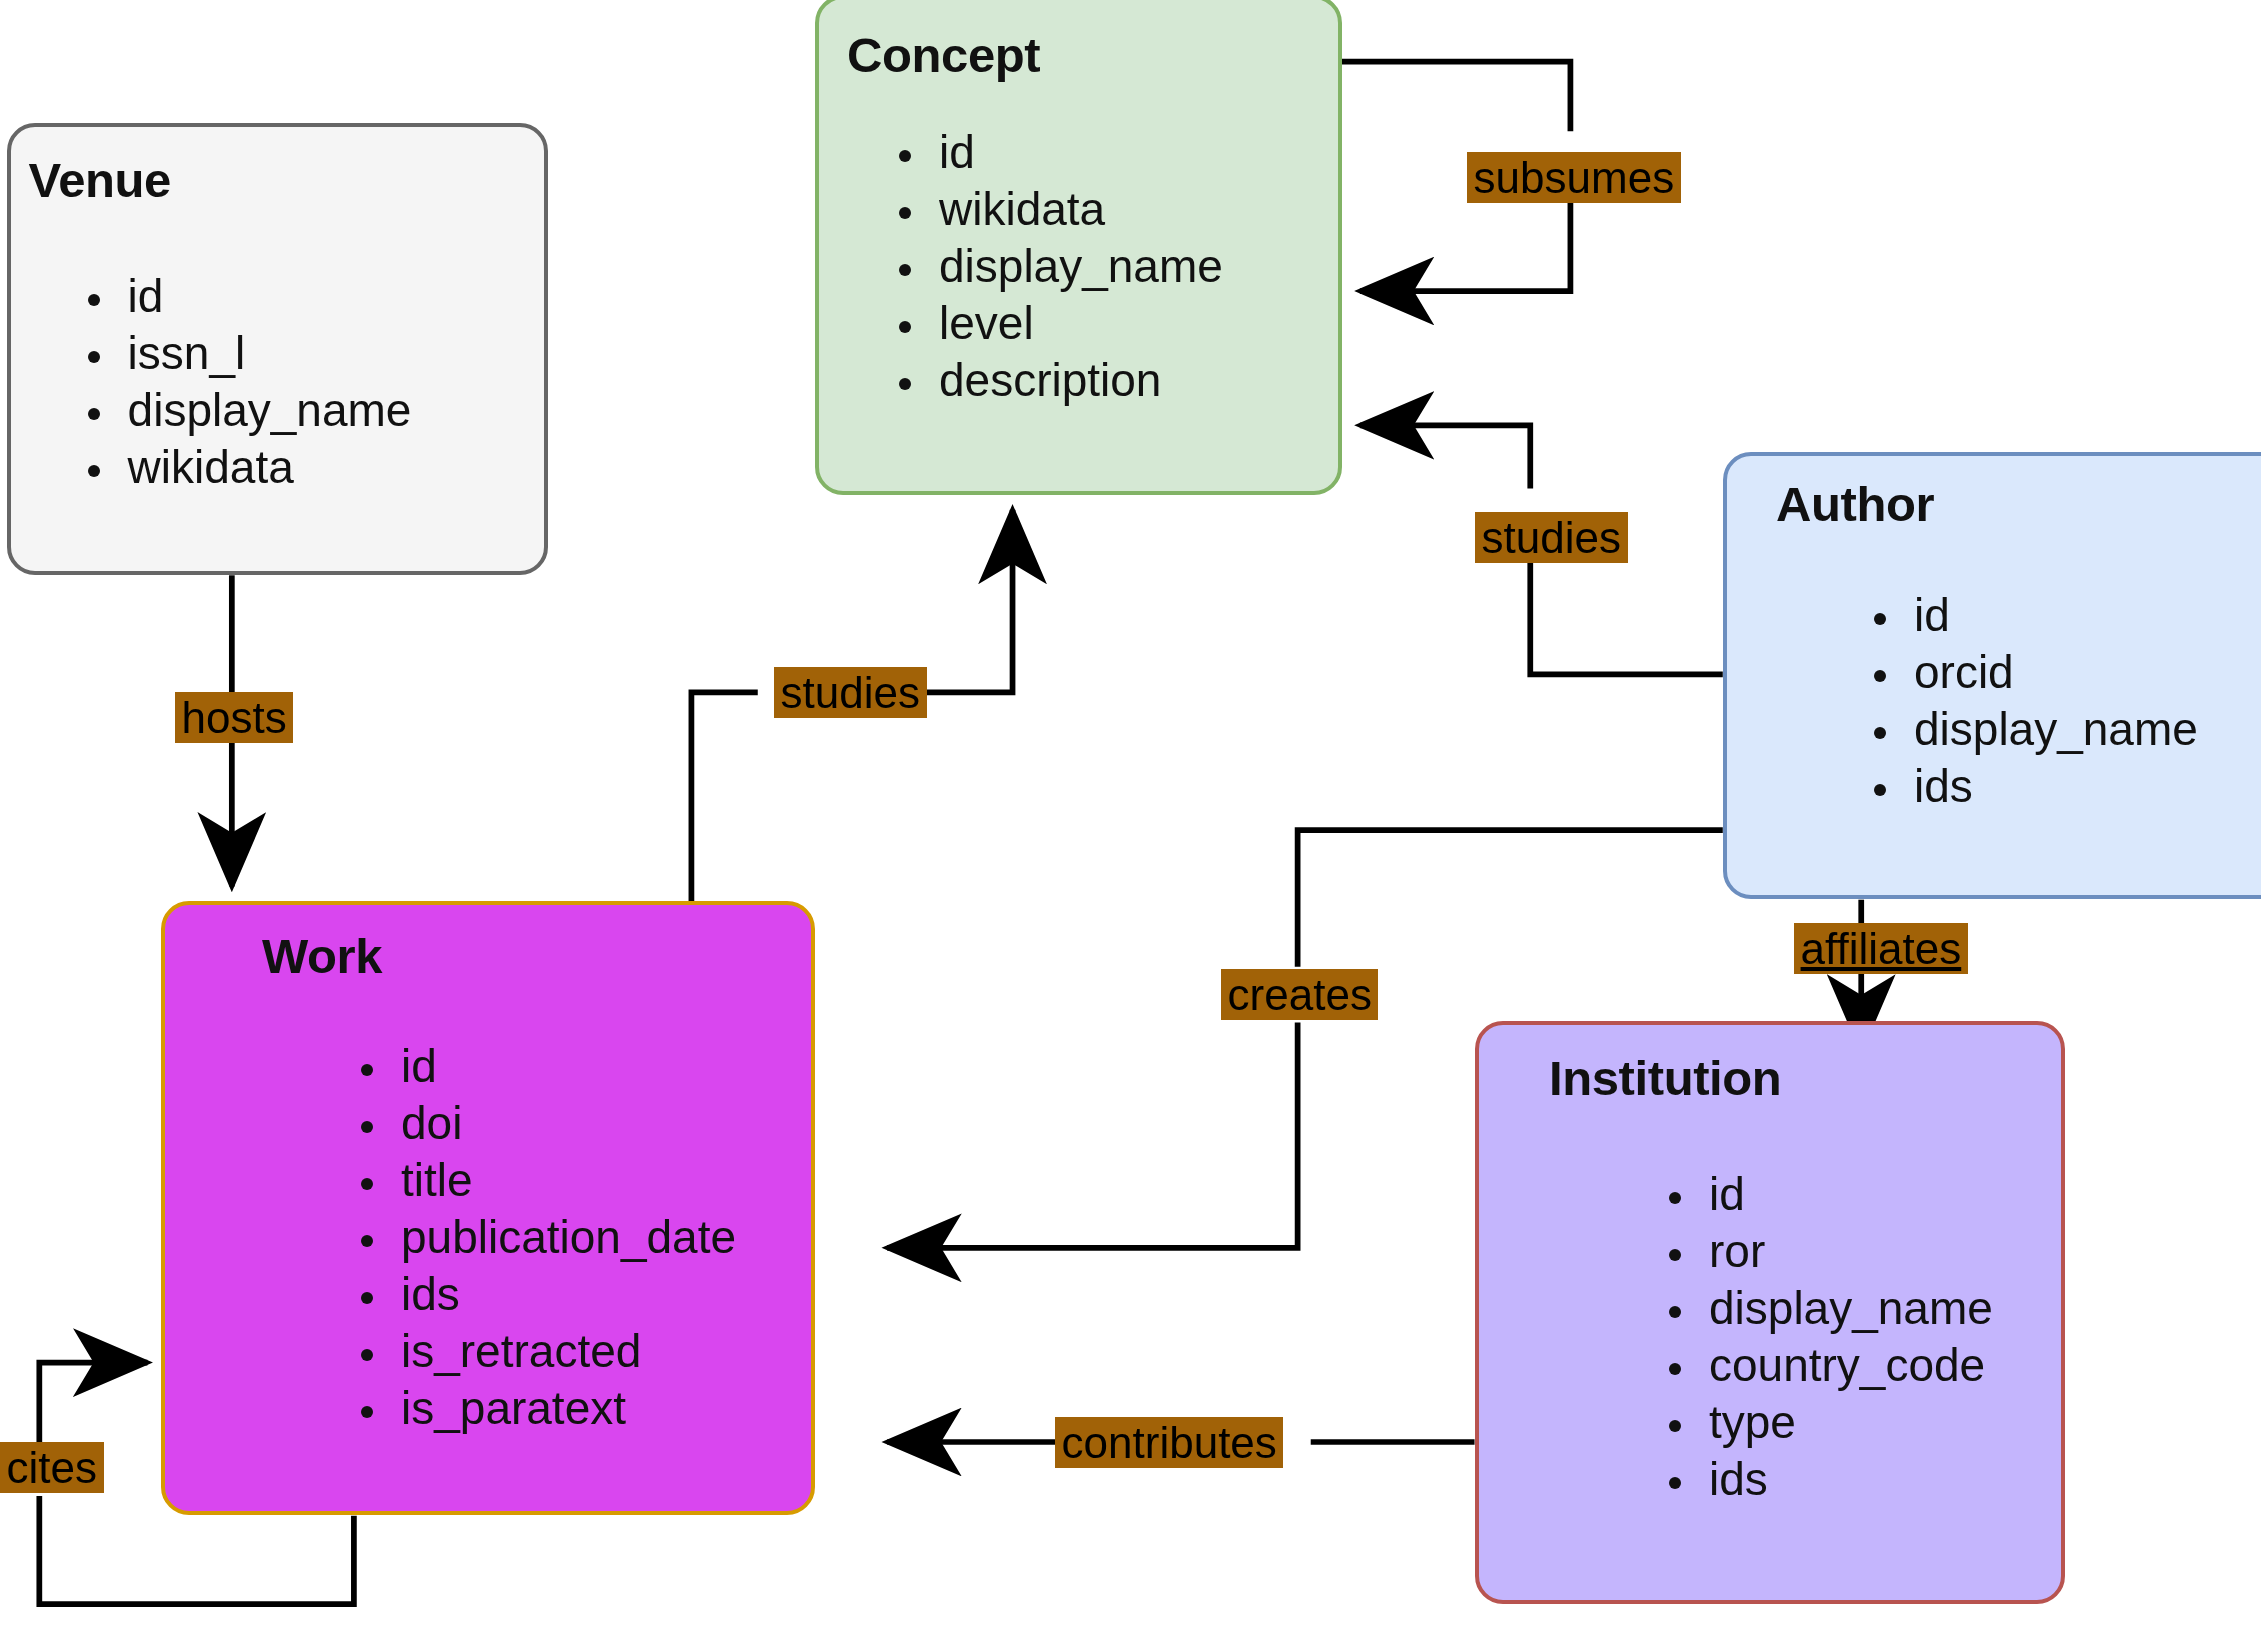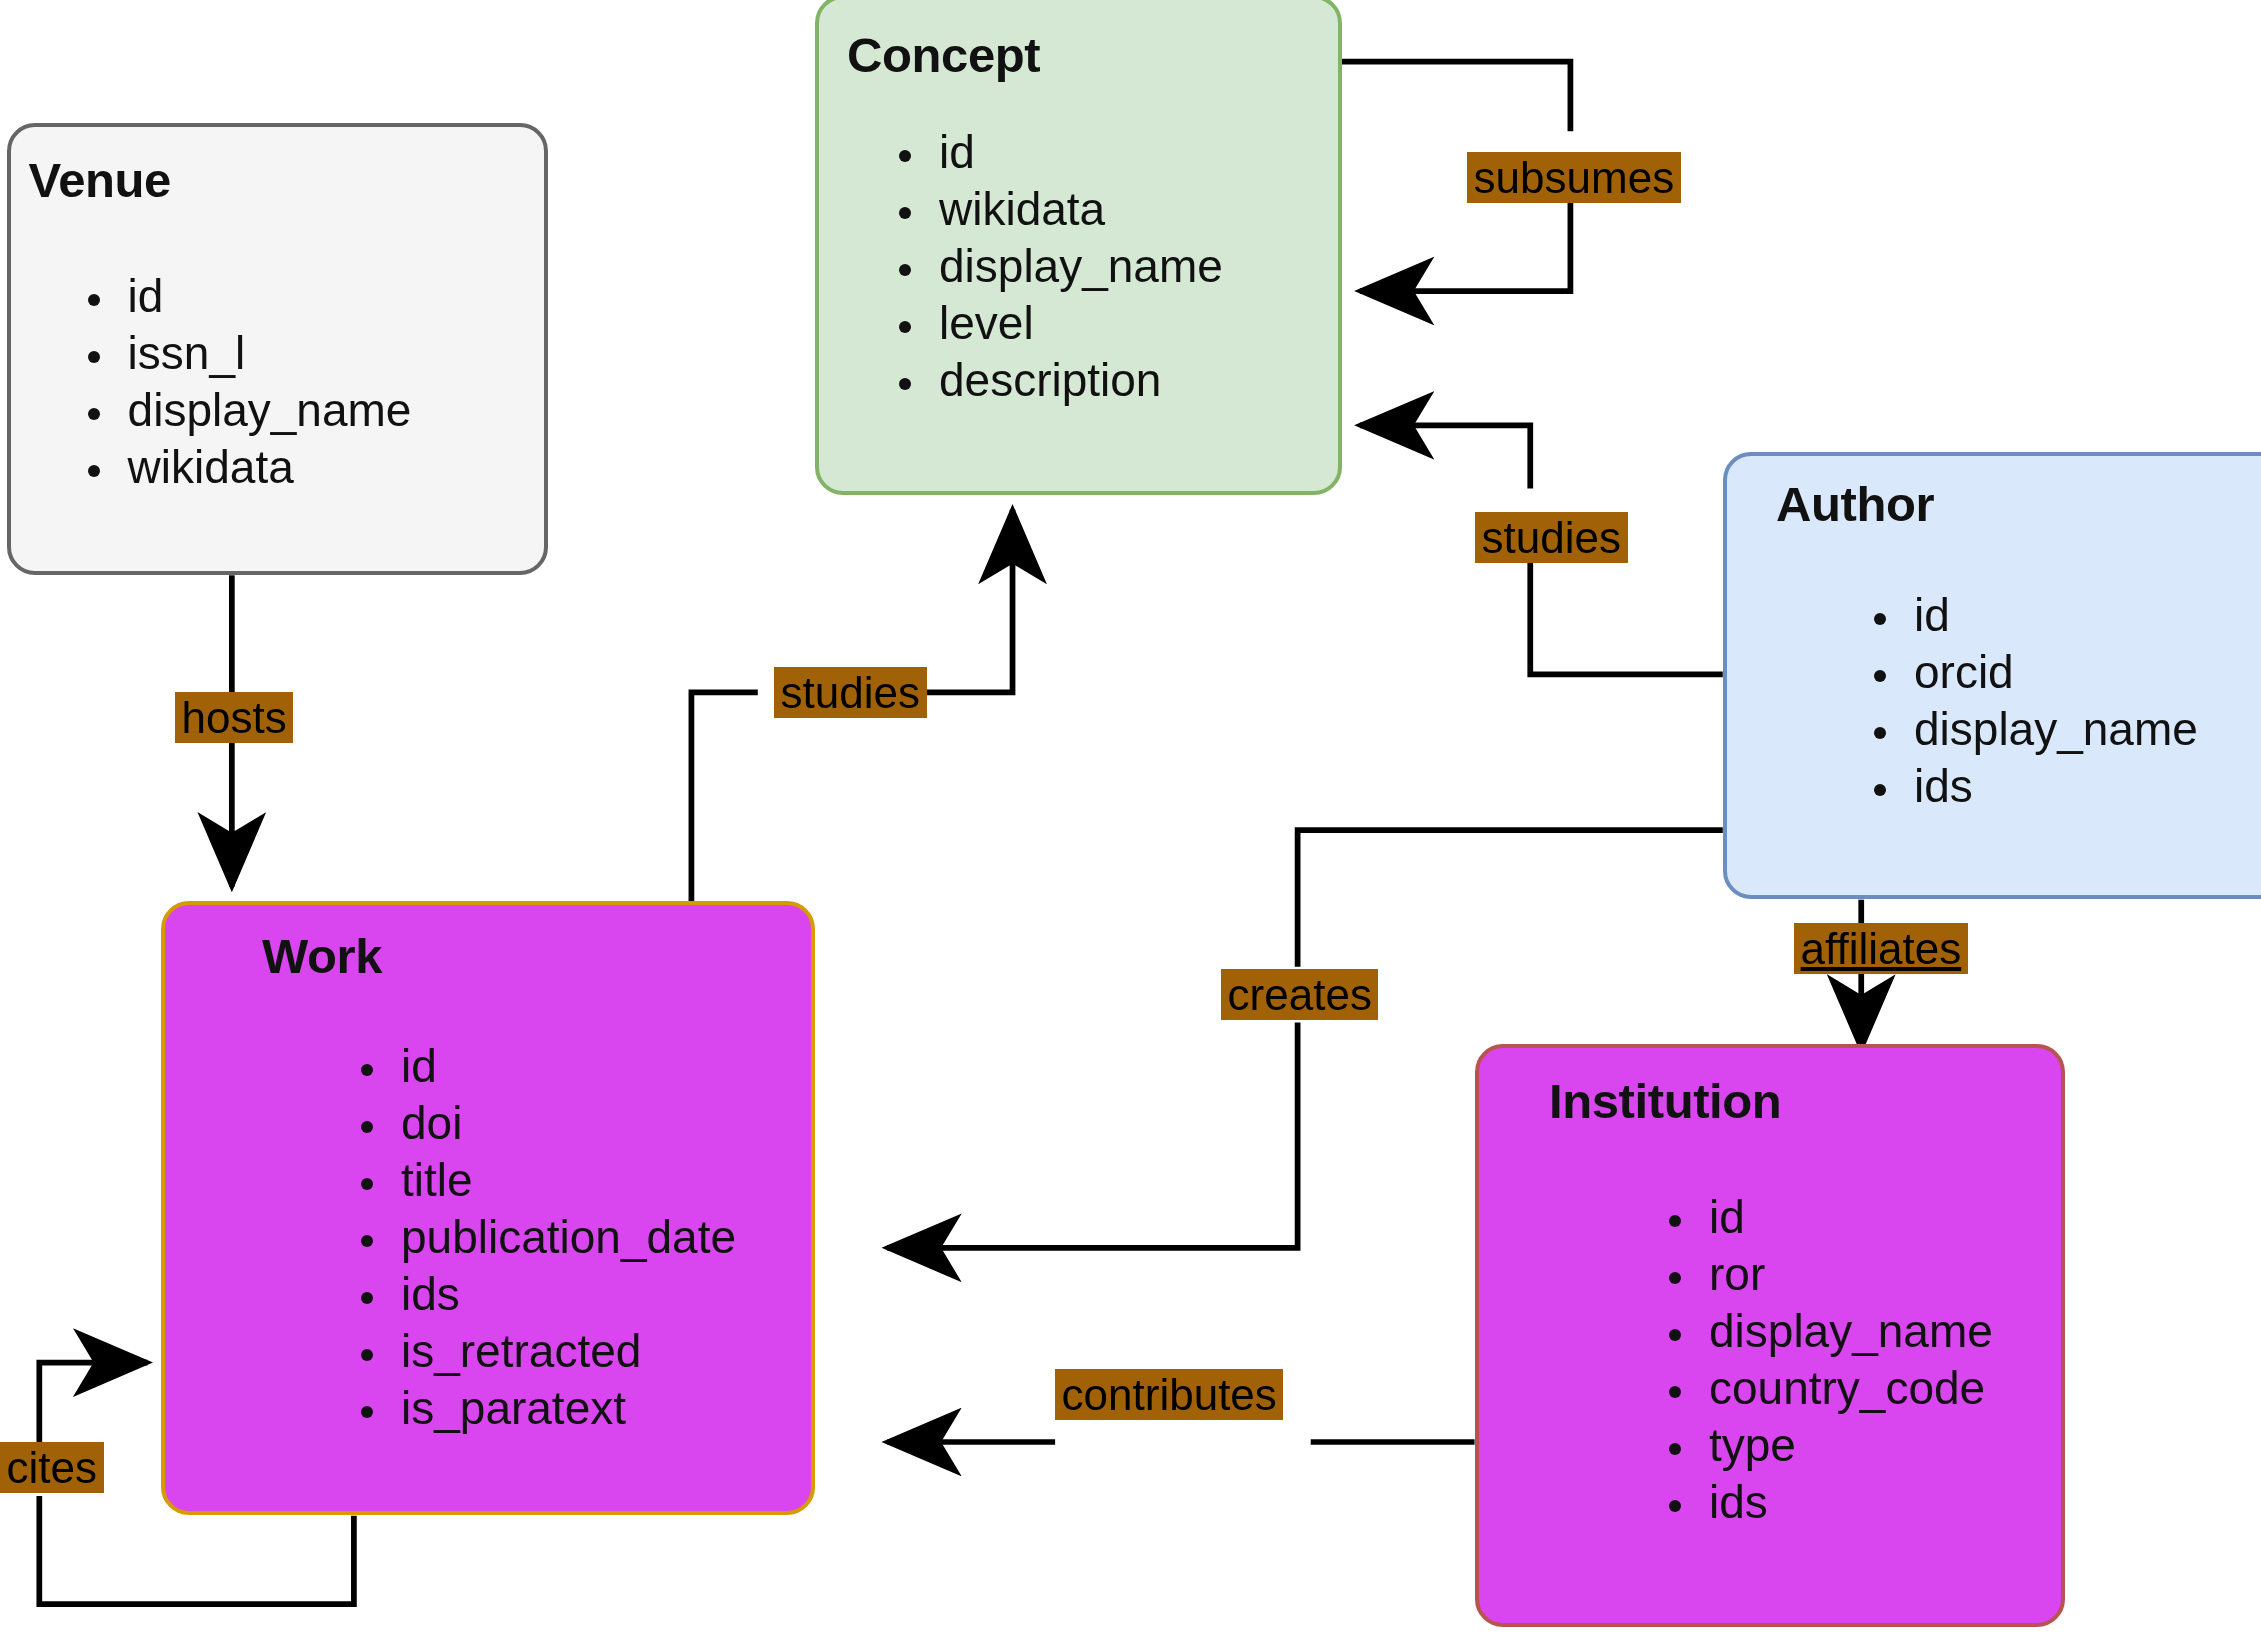--- a/index.html
+++ b/index.html
@@ -151,21 +151,21 @@
       <li>id</li>
       <li>doi</li>
       <li>title</li>
       <li>publication_date</li>
       <li>ids</li>
       <li>is_retracted</li>
       <li>is_paratext</li>
     </ul>
   </div>
 
-  <div class="entity" style="left:1475px; top:1044px; width:590px; height:583px; background:#d946ef; border-color:#b85450;">
+  <div class="entity" style="left:1475px; top:1021px; width:590px; height:583px; background:#c4b5fd; border-color:#b85450;">
     <div class="etitle" style="left:70px; top:24.6px;">Institution</div>
     <ul class="attrs" style="left:182px; top:141px;">
       <li>id</li>
       <li>ror</li>
       <li>display_name</li>
       <li>country_code</li>
       <li>type</li>
       <li>ids</li>
     </ul>
   </div>
@@ -175,18 +175,18 @@
   <div class="edge-label" style="left:1475px; top:512px;">studies</div>
 
   <div class="edge-label" style="left:774px; top:667px;">studies</div>
 
   <div class="edge-label" style="left:175px; top:692px;">hosts</div>
 
   <div class="edge-label" style="left:1221px; top:969px;">creates</div>
 
   <div class="edge-label" style="left:1794px; top:923px;text-decoration:underline;">affiliates</div>
 
-  <div class="edge-label" style="left:1055px; top:1369px;text-align:center;">contributes</div>
+  <div class="edge-label" style="left:1055px; top:1417px;text-align:center;">contributes</div>
 
   <div class="edge-label" style="left:0px; top:1442px;">cites</div>
 
 </div>
 
 
 </body></html>

